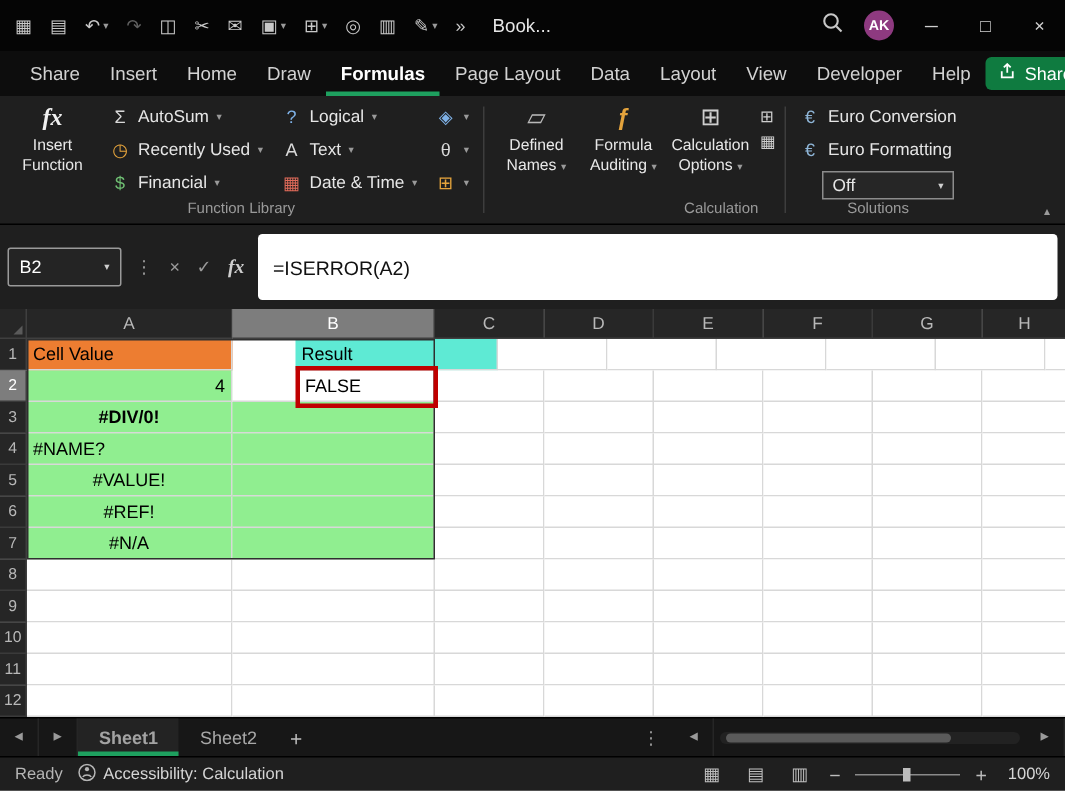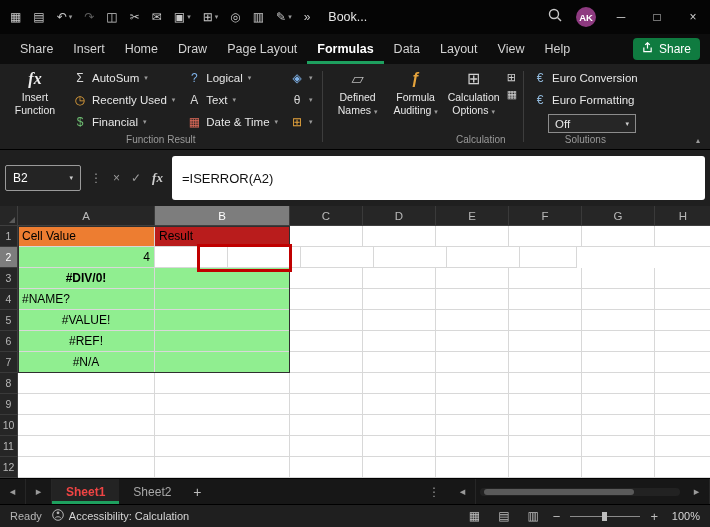--- a/index.html
+++ b/index.html
@@ -69,21 +69,21 @@
   .gch.sel, .grh.sel { background:#7d7d7d; color:#ffffff; }
   .grh { flex:0 0 18px; background:#262626; color:#b8b8b8; font-size:10.5px; display:flex; align-items:center; justify-content:center; border-right:1px solid #3f3f3f; border-bottom:1px solid #3a3a3a; }
   .gc { flex:0 0 auto; background:#fff; border-right:1px solid #d8d8d8; border-bottom:1px solid #d8d8d8; font-size:12px; color:#000; padding:0 4px; line-height:20px; white-space:nowrap; overflow:hidden; }
   .range-outline { position:absolute; left:18px; top:20px; width:272px; height:147px; border:1px solid #2f2f2f; pointer-events:none; }
   .red-box { position:absolute; left:197px; top:38px; width:95px; height:28px; border:3px solid #C00000; pointer-events:none; }
 
   
   .sheetbar { height:26px; background:#171717; display:flex; align-items:center; color:#bdbdbd; font-size:12px; border-top:1px solid #000; flex:0 0 auto; }
   .sheetbar .nav { width:26px; text-align:center; color:#9a9a9a; font-size:11px; border-right:1px solid #262626; height:100%; line-height:25px; }
   .stab { padding:0 14px; height:100%; display:flex; align-items:center; color:#a8a8a8; }
-  .stab.active { color:#ef4444; background:#232323; box-shadow: inset 0 -3px 0 #1EA05F; font-weight:bold; }
+  .stab.active { color:#a3a3a3; background:#232323; box-shadow: inset 0 -3px 0 #1EA05F; font-weight:bold; }
   .addtab { width:24px; text-align:center; color:#bdbdbd; font-size:14px; }
   .spacer { flex:1; }
   .sb-dots { padding:0 10px; color:#9a9a9a; }
   .hscroll { width:200px; height:8px; background:#222; border-radius:4px; margin:0 4px; position:relative; }
   .hscroll .thumb { position:absolute; left:4px; top:1px; width:150px; height:6px; background:#5a5a5a; border-radius:3px; }
 
   
   .statusbar { height:23px; background:#1f1f1f; border-top:1px solid #000; display:flex; align-items:center; font-size:11px; color:#b5b5b5; padding:0 10px; gap:10px; flex:0 0 auto; }
   .st-acc { display:flex; align-items:center; gap:5px; color:#d5d5d5; }
   .viewico { font-size:12px; color:#bdbdbd; padding:0 4px; }
@@ -157,25 +157,26 @@
       <span class="winbtn">□</span>
       <span class="winbtn">×</span>
     </div>
   </div>
 
   <div class="menubar">
     <span class="mtab">Share</span>
     <span class="mtab">Insert</span>
     <span class="mtab">Home</span>
     <span class="mtab">Draw</span>
+    <span class="mtab active">Formulas</span>
     <span class="mtab">Page Layout</span>
-    <span class="mtab active">Formulas</span>
     <span class="mtab">Data</span>
     <span class="mtab">Layout</span>
     <span class="mtab">View</span>
+    <span class="mtab">Developer</span>
     <span class="mtab">Help</span>
     <div class="mb-right">
       <div class="sharebtn">
         <span>
           <svg width="11" height="11" viewBox="0 0 12 12">
               <path d="M6 7 L6 1 M3.5 3.2 L6 .8 L8.5 3.2 M2 6 v4.5 h8 V6" stroke="#fff" stroke-width="1.3" fill="none"></path>
             </svg>
         </span>
         <span>Share</span>
 
@@ -234,21 +235,21 @@
           <div class="smallbtn">
             <span class="sicon ic-math">θ</span>
             <span class="scaret">▾</span>
           </div>
           <div class="smallbtn">
             <span class="sicon ic-morefn">⊞</span>
             <span class="scaret">▾</span>
           </div>
         </div>
       </div>
-      <div class="rgroup-label">Function Result</div>
+      <div class="rgroup-label">Function Library</div>
     </div>
 
     <div class="rsep"></div>
 
     <div class="rgroup">
       <div class="rgroup-content">
         <div class="bigbtn">
           <span class="bicon ic-tag">▱</span>
           <span>Defined</span>
           <span><span>Names</span><span class="bb-caret">▾</span></span>
@@ -329,31 +330,32 @@
           <div class="gch" style="width: 73px;">C</div>
           <div class="gch" style="width: 73px;">D</div>
           <div class="gch" style="width: 73px;">E</div>
           <div class="gch" style="width: 73px;">F</div>
           <div class="gch" style="width: 73px;">G</div>
           <div class="gch" style="width: 57px;">H</div>
         </div>
         <div class="grow">
           <div class="grh">1</div>
           <div class="gc" style="width: 137px; background: rgb(237, 125, 49); text-align: left;">Cell Value</div>
-          <div class="gc" style="width: 135px; background: #b91c1c; text-align: left;">Result</div>
+          <div class="gc" style="width: 135px; background: #5eead4; text-align: left; margin-left: 42px;">Result</div>
           <div class="gc" style="width: 73px;"></div>
           <div class="gc" style="width: 73px;"></div>
           <div class="gc" style="width: 73px;"></div>
           <div class="gc" style="width: 73px;"></div>
           <div class="gc" style="width: 73px;"></div>
           <div class="gc" style="width: 57px;"></div>
         </div>
         <div class="grow">
           <div class="grh sel">2</div>
           <div class="gc" style="width: 137px; background: rgb(144, 238, 144); text-align: right;">4</div>
+          <div class="gc" style="width: 135px; background: rgb(255, 255, 255); text-align: center;">FALSE</div>
           <div class="gc" style="width: 73px;"></div>
           <div class="gc" style="width: 73px;"></div>
           <div class="gc" style="width: 73px;"></div>
           <div class="gc" style="width: 73px;"></div>
           <div class="gc" style="width: 73px;"></div>
           <div class="gc" style="width: 57px;"></div>
         </div>
         <div class="grow">
           <div class="grh">3</div>
           <div class="gc" style="width: 137px; background: rgb(144, 238, 144); text-align: center; font-weight: bold;">#DIV/0!</div>

